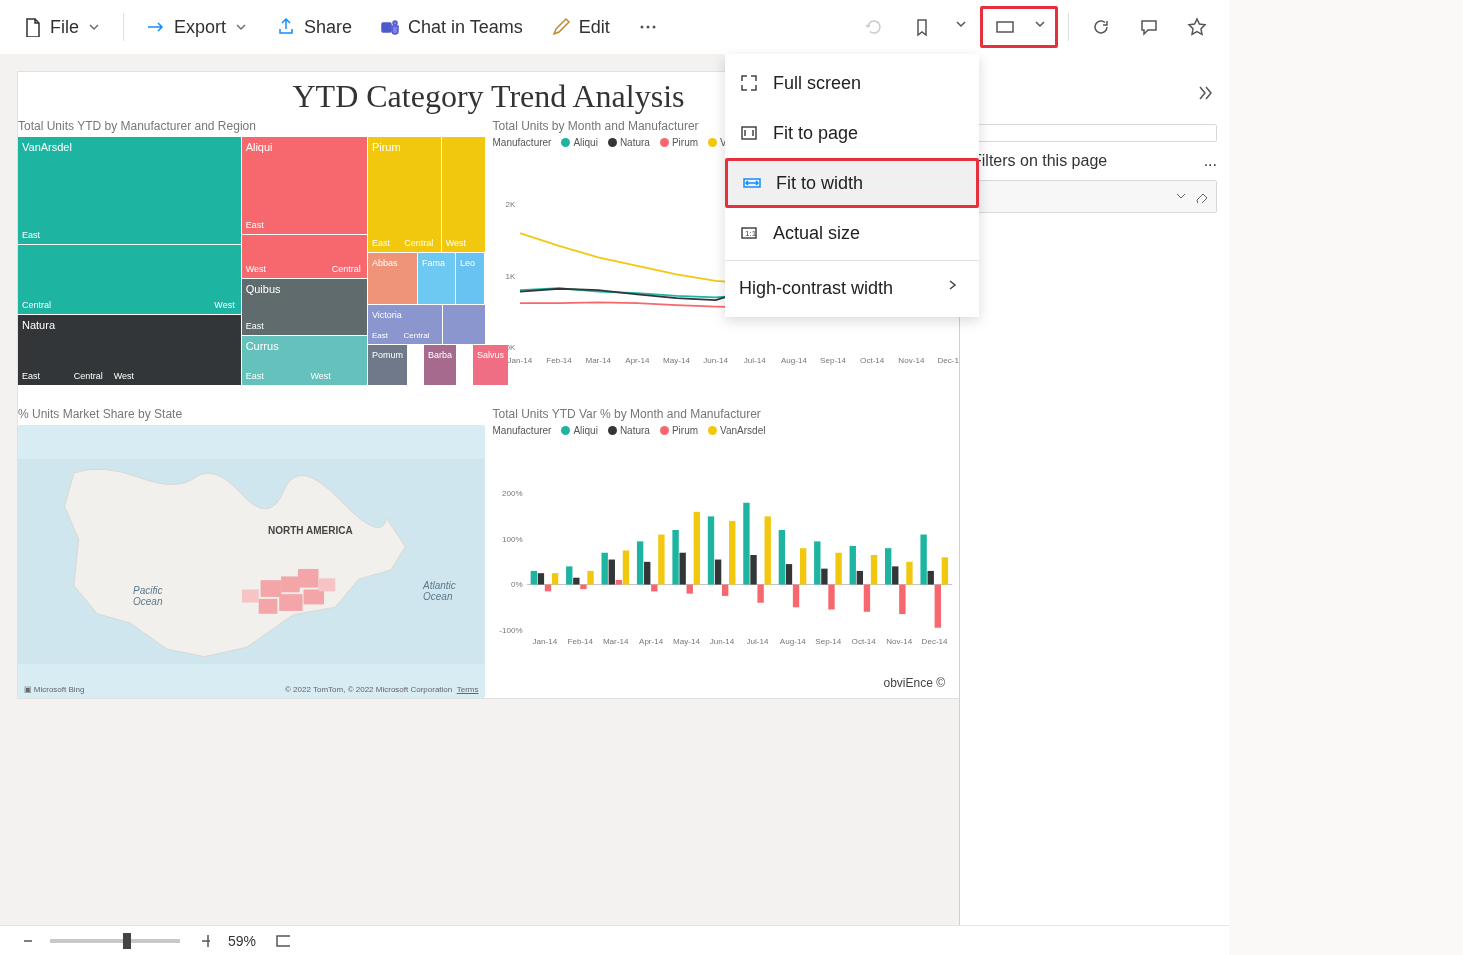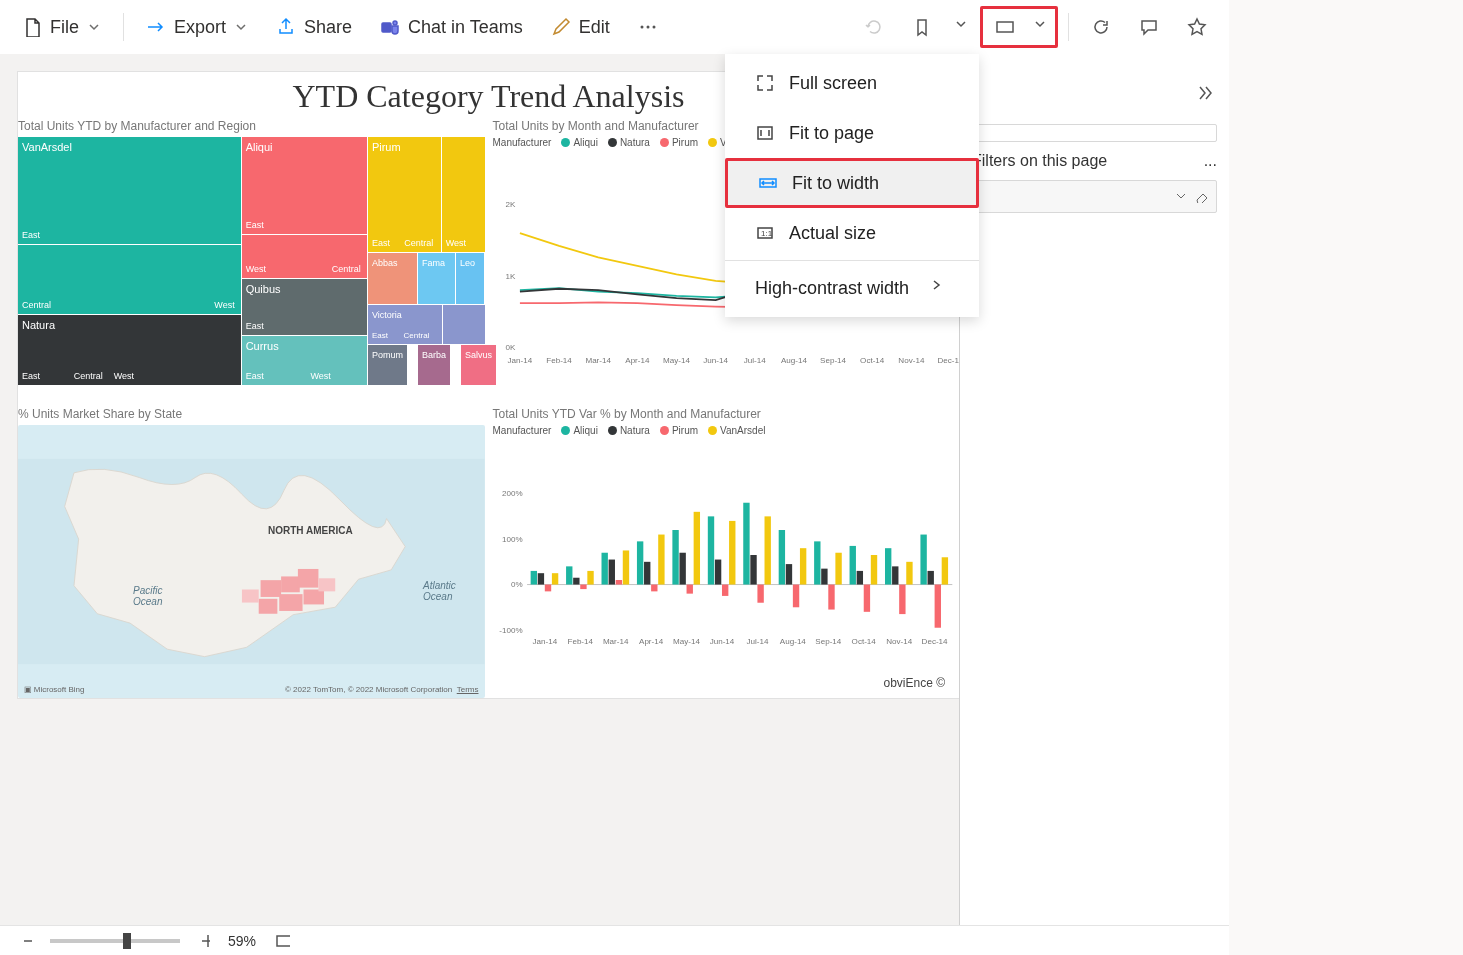--- a/index.html
+++ b/index.html
@@ -61,21 +61,21 @@
   .footer-c{position:absolute;right:14px;bottom:8px;font-size:12px;color:#444;}
   
   .filters{width:270px;background:#fff;border-left:1px solid var(--border);padding:12px;display:flex;flex-direction:column;gap:10px;position:relative;}
   .fil-head{display:flex;align-items:center;justify-content:space-between;font-size:16px;}
   .fcard{border:1px solid #d8d8d8;background:#f7f7f7;border-radius:2px;padding:8px 10px;font-size:13px;position:relative;}
   .fcard .ic{position:absolute;right:8px;top:8px;display:flex;gap:6px;}
   .fcard .ic svg{width:14px;height:14px;stroke:#666;fill:none;}
   .dropdown-more{position:absolute;right:8px;top:20px;}
   
   .view-menu{position:absolute;top:54px;right:250px;width:254px;background:#fff;box-shadow:0 4px 12px rgba(0,0,0,.15);z-index:50;padding:4px 0;}
-  .vm-item{display:flex;align-items:center;gap:14px;height:50px;padding:0 30px;font-size:18px;color:#222;cursor:pointer;}
+  .vm-item{display:flex;align-items:center;gap:14px;height:50px;padding:0 14px;font-size:18px;color:#222;cursor:pointer;}
   .vm-item.sel{background:#f0f0f0;}
   .vm-item svg{width:20px;height:20px;stroke:#444;fill:none;stroke-width:1.5;}
   .vm-chev{margin-left:auto;width:14px;height:14px;}
   .vm-sep{height:1px;background:#e1e1e1;margin:2px 0;}
   
   .status{height:30px;display:flex;align-items:center;justify-content:flex-start;gap:12px;padding:0 14px;background:#fff;border-top:1px solid #e4e4e4;font-size:14px;}
   .zoom-track{width:130px;height:4px;background:#c8c8c8;display:flex;align-items:center;position:relative;}
   .zoom-thumb{width:8px;height:16px;background:#444;position:absolute;left:56%;}
   .map-credits{position:absolute;left:6px;bottom:4px;font-size:8px;color:#666;}
   .map-credits2{position:absolute;right:6px;bottom:4px;font-size:8px;color:#666;}
@@ -283,21 +283,21 @@
                   </div>
                 </div>
                 <div style="flex:.55;display:flex;gap:1px">
                   <div class="tcell" style="flex:1;background:var(--victoria)">
                     <span class="mfg" style="font-size:9px">Victoria</span>
                     <span class="sub" style="font-size:8px">East</span>
                     <span class="sub" style="left:48%;font-size:8px">Central</span>
                   </div>
                   <div class="tcell" style="flex:.5;background:var(--victoria)"></div>
                 </div>
-                <div style="flex:.55;display:flex;gap:11px">
+                <div style="flex:.55;display:flex;gap:17px">
                   <div class="tcell" style="flex:1;background:var(--pomum)">
                     <span class="mfg" style="font-size:9px">Pomum</span>
                   </div>
                   <div class="tcell" style="flex:.7;background:var(--barba)">
                     <span class="mfg" style="font-size:9px">Barba</span>
                   </div>
                   <div class="tcell" style="flex:.7;background:var(--salvus)">
                     <span class="mfg" style="font-size:9px">Salvus</span>
                   </div>
                 </div>

